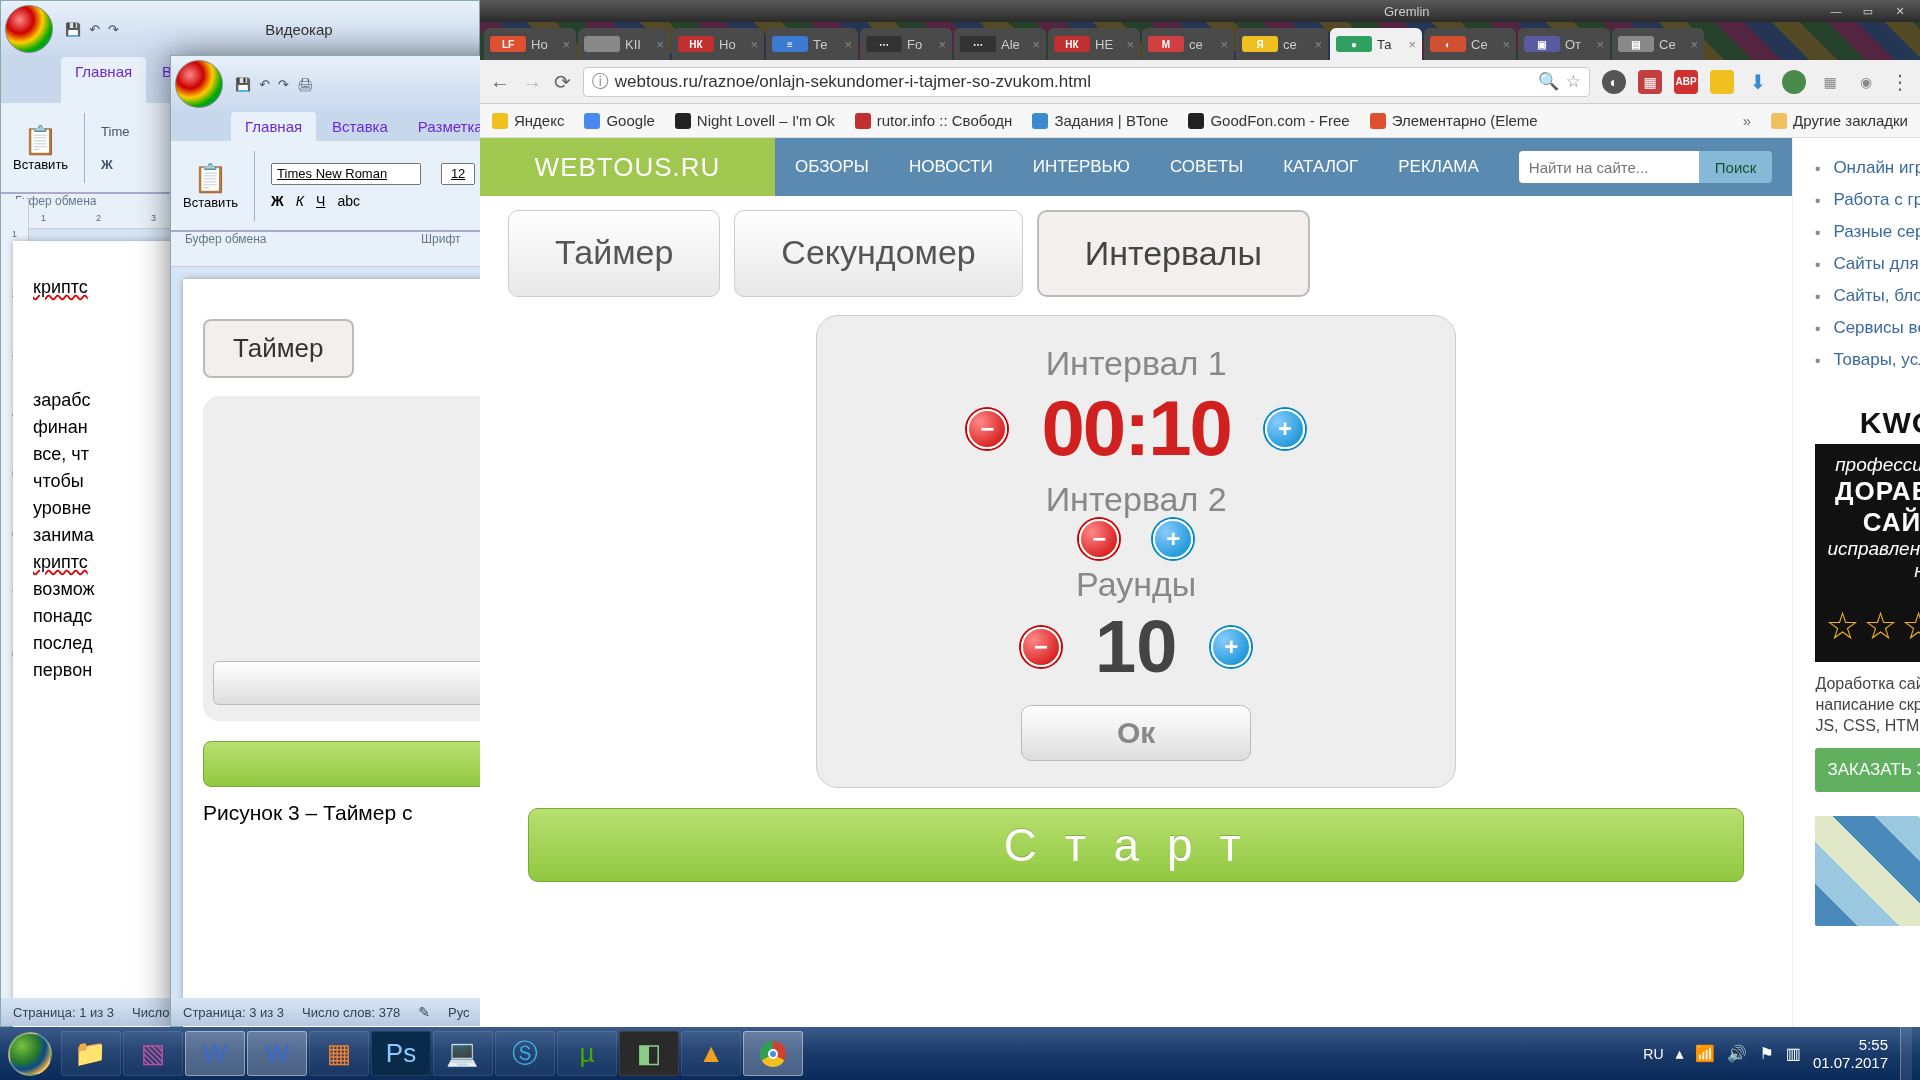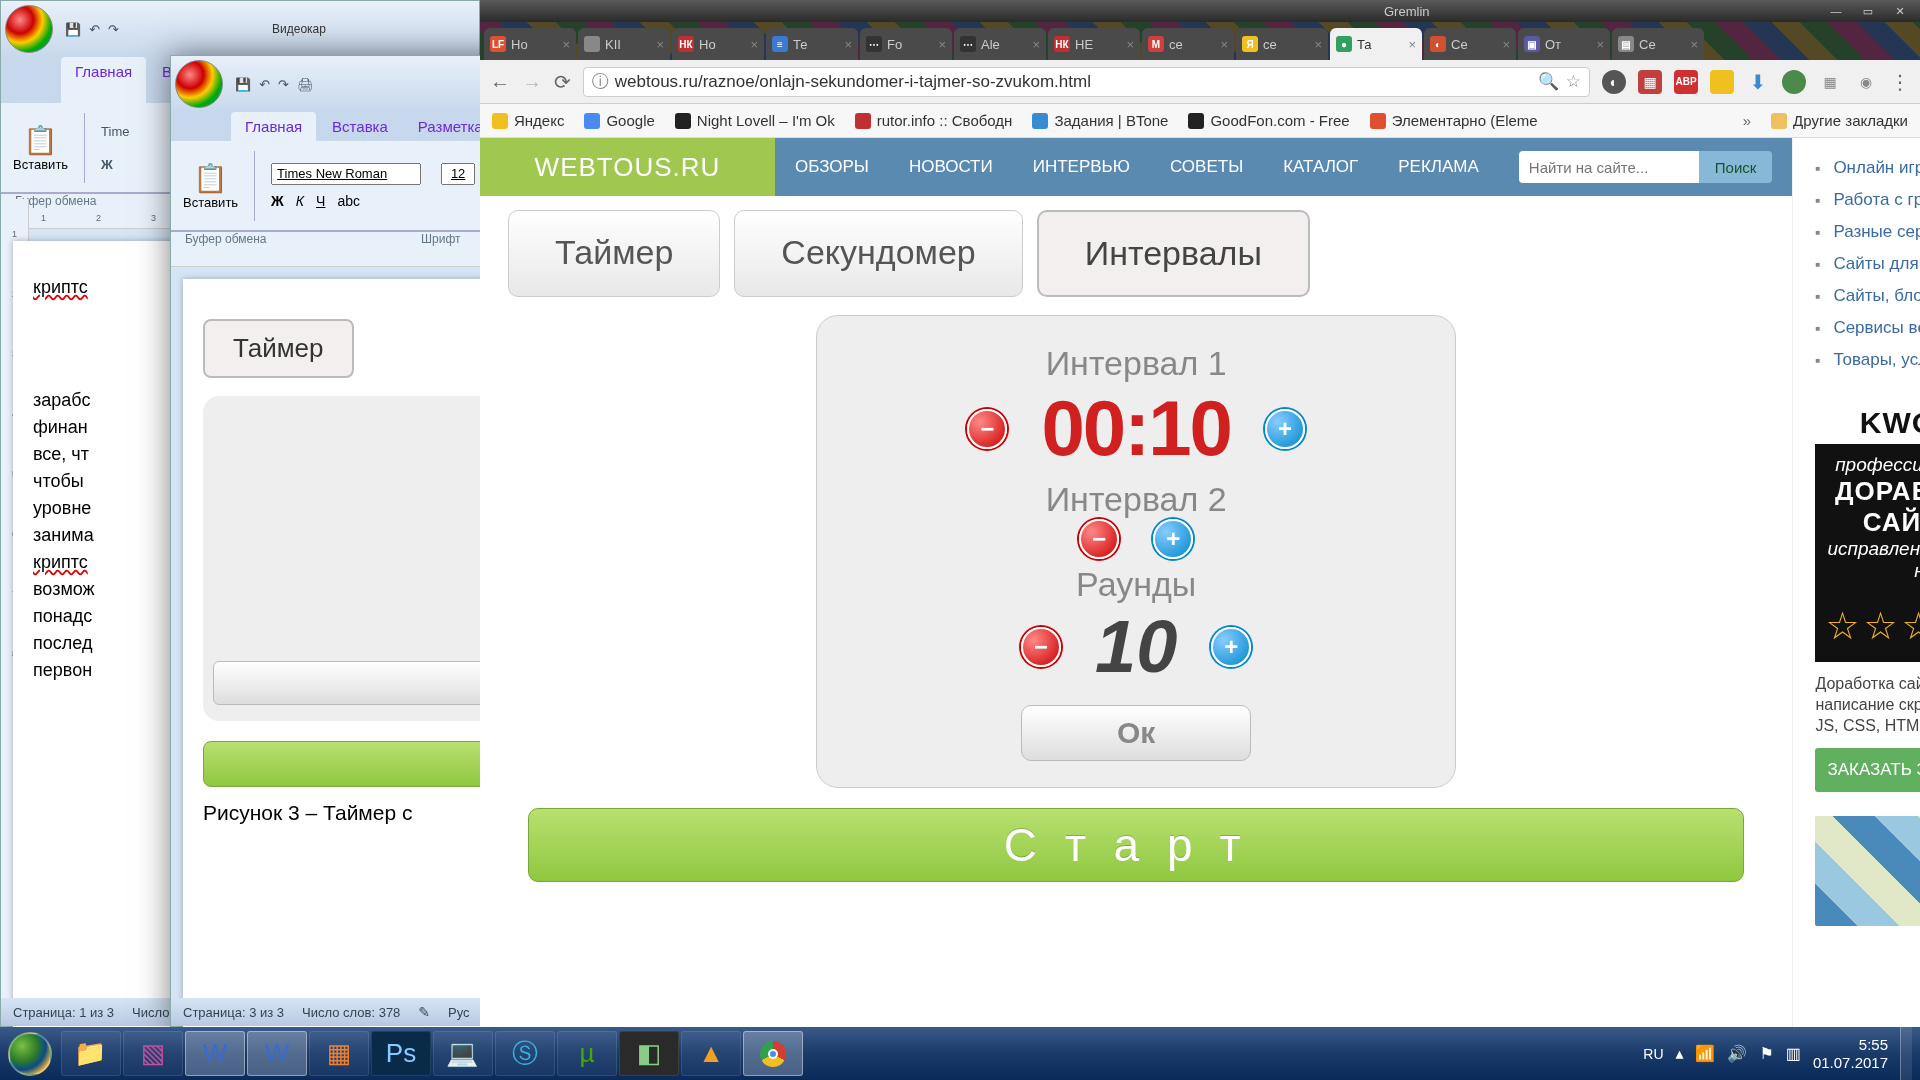--- a/index.html
+++ b/index.html
@@ -79,21 +79,21 @@
 .tabstrip { height:38px; background:#1a1a1a; display:flex; align-items:flex-end;
   overflow:hidden; padding-left:4px; position:relative; }
 .tabstrip::before { content:""; position:absolute; inset:0;
   background:repeating-linear-gradient(45deg,#3a8a4a 0 20px,#c03a8a 20px 40px,#3a6ac0 40px 60px,#c0a03a 60px 80px);
   opacity:.35; }
 .chrome-tab { position:relative; height:32px; min-width:92px; max-width:96px;
   background:#4a4a4a; border-radius:6px 6px 0 0; margin-right:2px;
   display:flex; align-items:center; padding:0 6px; font-size:13px; color:#ccc;
   overflow:hidden; white-space:nowrap; cursor:pointer; }
 .chrome-tab.active { background:#f0f0f0; color:#333; }
-.chrome-tab .fav { width:16px; height:16px; border-radius:3px; flex-shrink:0;
+.chrome-tab .fav { width:36px; height:16px; border-radius:3px; flex-shrink:0;
   margin-right:5px; display:flex; align-items:center; justify-content:center;
   font-size:10px; font-weight:700; color:#fff; }
 .chrome-tab .x { margin-left:auto; font-size:13px; color:#888; }
 .addr-bar { height:44px; background:#f0f0f0; display:flex; align-items:center;
   padding:0 10px; gap:12px; border-bottom:1px solid #ccc; }
 .nav-ic { font-size:20px; color:#666; cursor:pointer; }
 .url-box { flex:1; height:30px; background:#fff; border:1px solid #ccc;
   border-radius:4px; display:flex; align-items:center; padding:0 8px; gap:6px;
   font-size:17px; color:#333; }
 .ext-ic { width:24px; height:24px; border-radius:4px; display:flex;
@@ -126,21 +126,21 @@
   border-radius:10px; cursor:pointer; }
 .t-tab.active { background:#f4efef; border:2px solid #bbb; color:#444; }
 .interval-box { margin:18px auto 0; width:640px; background:#eee;
   border:1px solid #ccc; border-radius:22px; padding:22px 30px 26px;
   text-align:center; }
 .int-label { font-size:34px; color:#888; margin-top:6px; }
 .time-row { display:flex; align-items:center; justify-content:center; gap:34px; }
 .time-val { font-size:78px; font-weight:700; letter-spacing:-2px; }
 .time-red { color:#d02020; }
 .time-blue { color:#2050c0; }
-.rounds-val { font-size:74px; font-weight:700; color:#444;font-style:italic; }
+.rounds-val { font-size:74px; font-weight:700; color:#444; }
 .pm-btn { width:40px; height:40px; border-radius:50%; display:flex;
   align-items:center; justify-content:center; font-size:24px; font-weight:900;
   cursor:pointer; color:#fff; }
 .ok-btn { margin-top:16px; width:230px; height:56px; font-size:30px;
   font-weight:700; color:#888; background:linear-gradient(#fff,#ddd);
   border:1px solid #bbb; border-radius:10px; cursor:pointer; }
 .start-bigbtn { margin:20px 20px 0; height:74px;
   background:linear-gradient(#b8e070,#90c840); border:1px solid #7aa838;
   border-radius:10px; color:#fff; font-size:46px; letter-spacing:28px;
   display:flex; align-items:center; justify-content:center; cursor:pointer;
@@ -175,21 +175,21 @@
 <body>
 
 <div class="word-win1">
   <div style="display:flex;align-items:center;background:linear-gradient(#e8f0fa,#c8d8ec);">
     <div class="office-btn"></div>
     <div class="word-qat">
       <span>💾</span>
       <span>↶</span>
       <span>↷</span>
     </div>
-    <span style="margin:0 auto;font-size:12px;color:#333;">Видеокар</span>
+    <span style="margin:0 auto;font-size:15px;color:#333;">Видеокар</span>
   </div>
   <div class="word-ribbon-tabs">
     <div class="word-tab active">Главная</div>
     <div class="word-tab">Вставка</div>
     <div class="word-tab">Разметка страницы</div>
     <div class="word-tab">Ссылки</div>
     <div class="word-tab">Рассы</div>
   </div>
   <div class="word-ribbon-body">
     <div style="text-align:center;">

